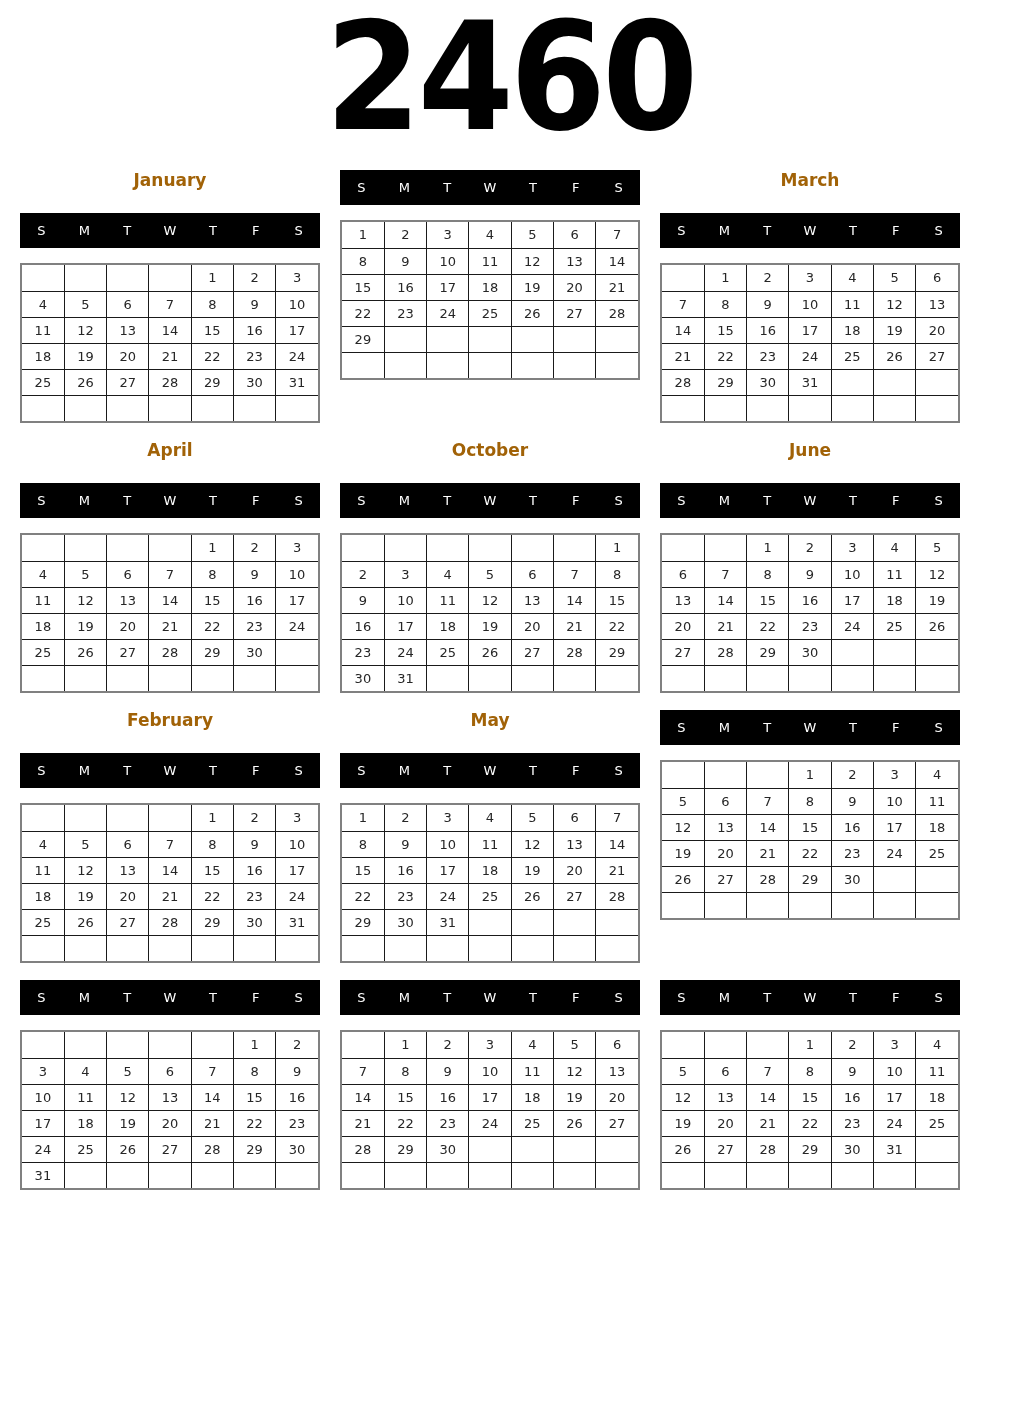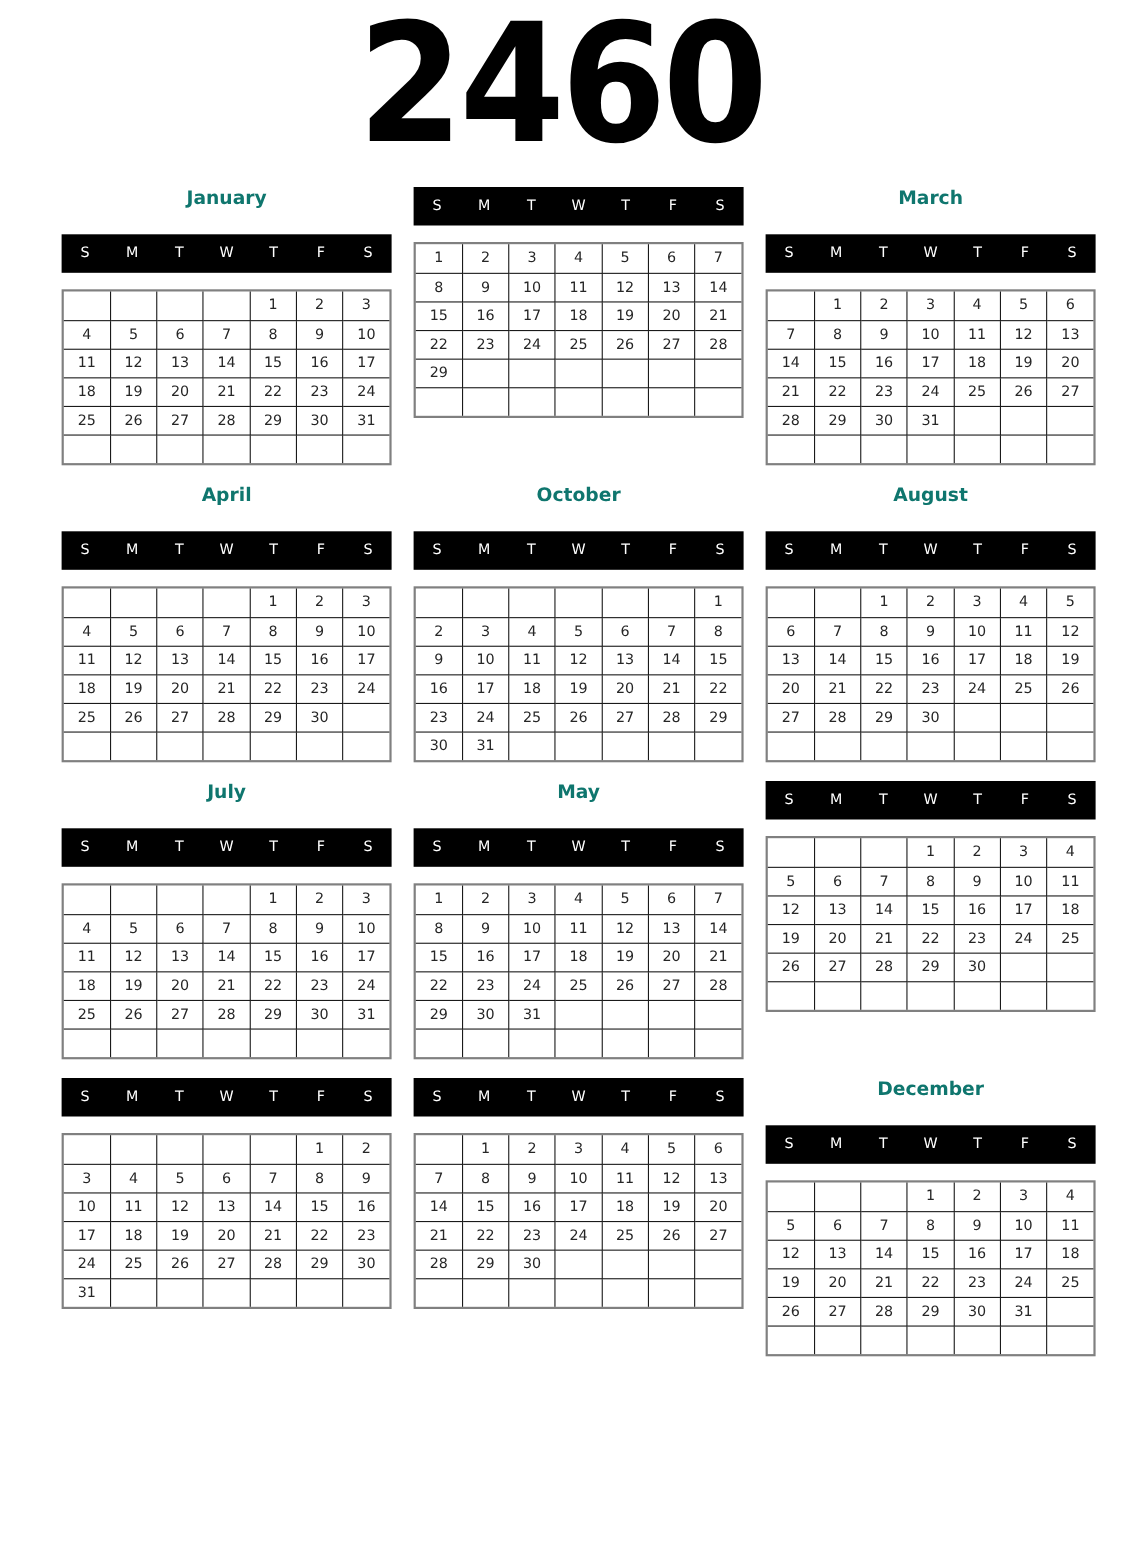--- a/index.html
+++ b/index.html
@@ -3,21 +3,21 @@
 <meta charset="utf-8">
 <style>
   * { box-sizing: border-box; }
   html, body { margin: 0; padding: 0; }
   body {
     width: 1020px; height: 1412px;
     background: #ffffff;
     font-family: "DejaVu Sans", sans-serif;
     overflow: hidden;
   }
-  .page { padding: 0 56px; }
+  .page { padding: 0 20px; }
 
   .year-title {
     margin: 8px 0 0 0;
     height: 148px;
     line-height: 138px;
     text-align: center;
     font-size: 150px;
     font-weight: 700;
     letter-spacing: -4px;
     color: #000000;
@@ -32,21 +32,21 @@
   }
 
   .month { margin-bottom: 17px; }
 
   .month-name {
     height: 21px; line-height: 21px;
     margin: 0 0 22px 0;
     text-align: center;
     font-size: 17px;
     font-weight: bold;
-    color: #0f766e;
+    color: #a16207;
   }
 
   .dow-bar {
     height: 35px;
     background: #000000;
     color: #ffffff;
     display: grid;
     grid-template-columns: repeat(7, 1fr);
     align-items: center;
     text-align: center;
@@ -440,94 +440,94 @@
                 <td></td>
                 <td></td>
                 <td></td>
               </tr>
             </tbody>
           </table>
     </div>
   </div>
 
   <div class="month">
-    <div class="month-name">August</div>
-    <div class="dow-bar">
-          <span>S</span>
-          <span>M</span>
-          <span>T</span>
-          <span>W</span>
-          <span>T</span>
-          <span>F</span>
-          <span>S</span>
-        </div>
-    <div class="grid-wrap">
-      <table class="grid">
-            <tbody>
-              <tr>
-                <td></td>
-                <td></td>
-                <td>1</td>
-                <td>2</td>
-                <td>3</td>
-                <td>4</td>
-                <td>5</td>
-              </tr>
-              <tr>
-                <td>6</td>
-                <td>7</td>
-                <td>8</td>
-                <td>9</td>
-                <td>10</td>
-                <td>11</td>
-                <td>12</td>
-              </tr>
-              <tr>
-                <td>13</td>
-                <td>14</td>
-                <td>15</td>
-                <td>16</td>
-                <td>17</td>
-                <td>18</td>
-                <td>19</td>
-              </tr>
-              <tr>
-                <td>20</td>
-                <td>21</td>
-                <td>22</td>
-                <td>23</td>
-                <td>24</td>
-                <td>25</td>
-                <td>26</td>
-              </tr>
-              <tr>
-                <td>27</td>
-                <td>28</td>
-                <td>29</td>
-                <td>30</td>
-                <td></td>
-                <td></td>
-                <td></td>
-              </tr>
-              <tr>
-                <td></td>
-                <td></td>
-                <td></td>
-                <td></td>
-                <td></td>
-                <td></td>
-                <td></td>
-              </tr>
-            </tbody>
-          </table>
-    </div>
-  </div>
-
-  <div class="month">
-    <div class="month-name">July</div>
+    <div class="month-name">June</div>
+    <div class="dow-bar">
+          <span>S</span>
+          <span>M</span>
+          <span>T</span>
+          <span>W</span>
+          <span>T</span>
+          <span>F</span>
+          <span>S</span>
+        </div>
+    <div class="grid-wrap">
+      <table class="grid">
+            <tbody>
+              <tr>
+                <td></td>
+                <td></td>
+                <td>1</td>
+                <td>2</td>
+                <td>3</td>
+                <td>4</td>
+                <td>5</td>
+              </tr>
+              <tr>
+                <td>6</td>
+                <td>7</td>
+                <td>8</td>
+                <td>9</td>
+                <td>10</td>
+                <td>11</td>
+                <td>12</td>
+              </tr>
+              <tr>
+                <td>13</td>
+                <td>14</td>
+                <td>15</td>
+                <td>16</td>
+                <td>17</td>
+                <td>18</td>
+                <td>19</td>
+              </tr>
+              <tr>
+                <td>20</td>
+                <td>21</td>
+                <td>22</td>
+                <td>23</td>
+                <td>24</td>
+                <td>25</td>
+                <td>26</td>
+              </tr>
+              <tr>
+                <td>27</td>
+                <td>28</td>
+                <td>29</td>
+                <td>30</td>
+                <td></td>
+                <td></td>
+                <td></td>
+              </tr>
+              <tr>
+                <td></td>
+                <td></td>
+                <td></td>
+                <td></td>
+                <td></td>
+                <td></td>
+                <td></td>
+              </tr>
+            </tbody>
+          </table>
+    </div>
+  </div>
+
+  <div class="month">
+    <div class="month-name">February</div>
     <div class="dow-bar">
           <span>S</span>
           <span>M</span>
           <span>T</span>
           <span>W</span>
           <span>T</span>
           <span>F</span>
           <span>S</span>
         </div>
     <div class="grid-wrap">
@@ -875,21 +875,20 @@
                 <td></td>
                 <td></td>
                 <td></td>
               </tr>
             </tbody>
           </table>
     </div>
   </div>
 
   <div class="month">
-    <div class="month-name">December</div>
     <div class="dow-bar">
           <span>S</span>
           <span>M</span>
           <span>T</span>
           <span>W</span>
           <span>T</span>
           <span>F</span>
           <span>S</span>
         </div>
     <div class="grid-wrap">

